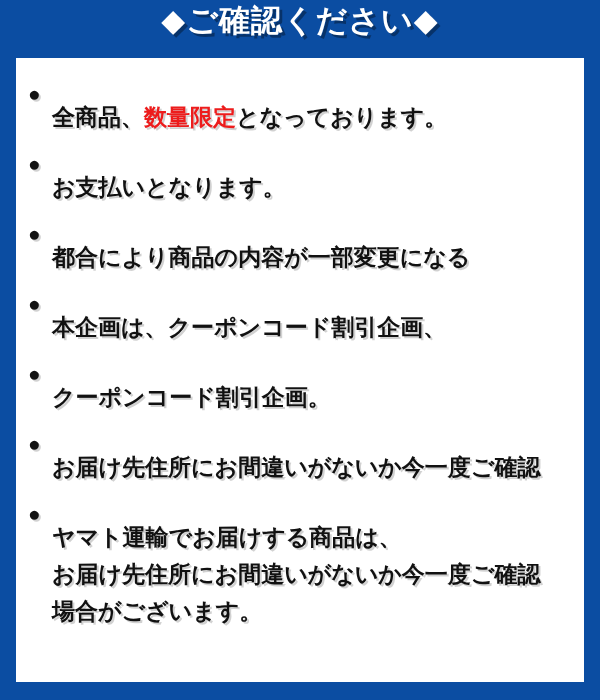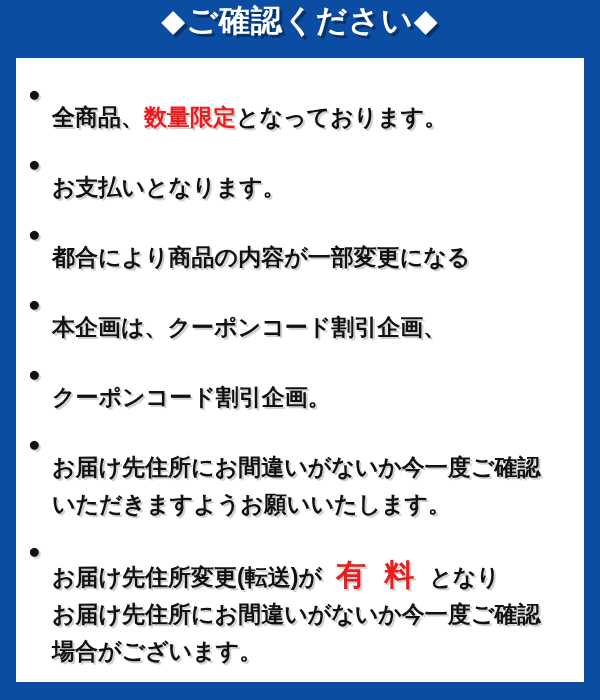--- a/index.html
+++ b/index.html
@@ -99,25 +99,24 @@
       <div class="item">
         <span class="bullet">●</span>
         <div class="lines">
           <div class="line"><span>クーポンコード割引企画。</span></div>
         </div>
       </div>
       <div class="item">
         <span class="bullet">●</span>
         <div class="lines">
           <div class="line"><span>お届け先住所にお間違いがないか今一度ご確認</span></div>
-          <div class="line"><span>いただきますようお願いいたします。</span></div>
         </div>
       </div>
       <div class="item">
         <span class="bullet">●</span>
         <div class="lines">
-          <div class="line"><span>お届け先住所変更(転送)が</span><span class="red-big">有 料</span><span>となり</span></div>
+          <div class="line"><span>ヤマト運輸でお届けする商品は、</span></div>
           <div class="line"><span>お届け先住所にお間違いがないか今一度ご確認</span></div>
           <div class="line"><span>場合がございます。</span></div>
         </div>
       </div>
     </div>
 </div>
 
 </body></html>

